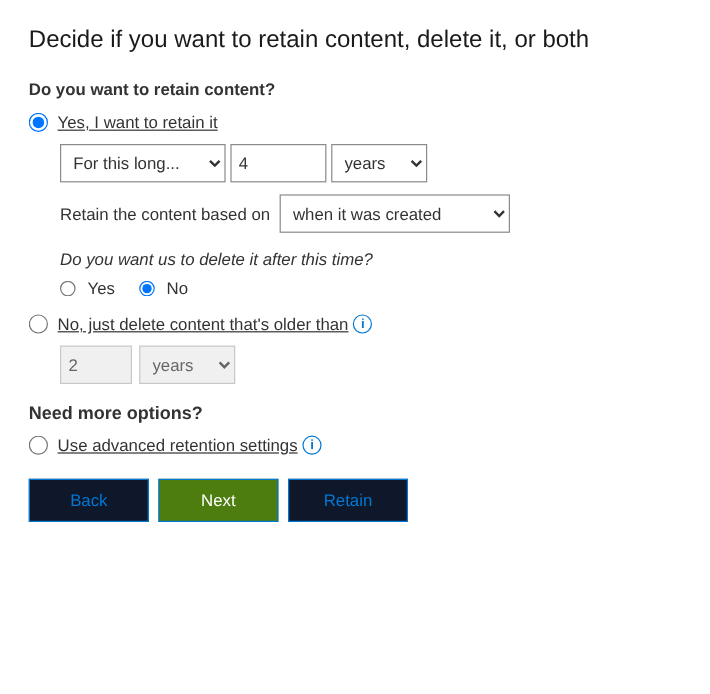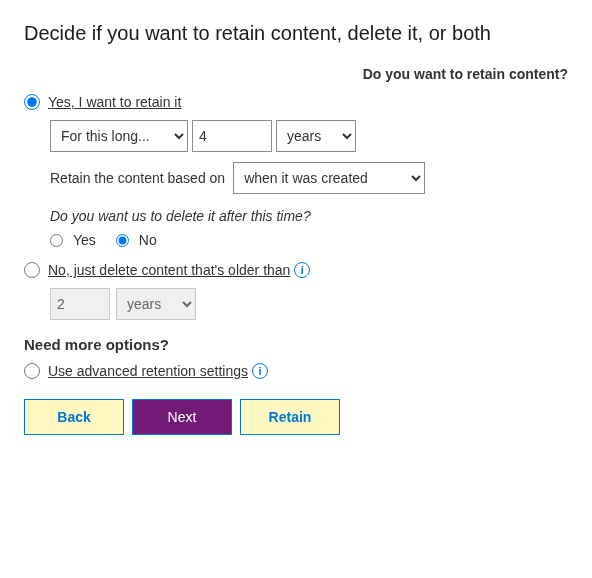--- a/index.html
+++ b/index.html
@@ -16,21 +16,20 @@
       font-size: 20px;
       font-weight: 300;
       color: #1a1a1a;
       margin-bottom: 20px;
       line-height: 1.3;
     }
     .section-label {
       font-weight: 700;
       font-size: 14px;
       margin-bottom: 12px;
-      text-align: right;
     }
     .radio-row {
       display: flex;
       align-items: center;
       margin-bottom: 10px;
       cursor: pointer;
     }
     .radio-row input[type="radio"] {
       margin-right: 8px;
       width: 16px;
@@ -141,26 +140,25 @@
     }
     .btn {
       height: 36px;
       min-width: 100px;
       font-size: 14px;
       cursor: pointer;
       border: 1px solid #0078d4;
       font-family: "Segoe UI", Arial, sans-serif;
     }
     .btn-outline {
-      background: #fef9c3;
+      background: #0f172a;
       color: #0078d4;
-      font-weight: bold;
     }
     .btn-primary {
-      background: #701a75;
+      background: #4d7c0f;
       color: #fff;
     }
     .radio-label {
       font-size: 14px;
       cursor: pointer;
       text-decoration: underline;
     }
     .for-this-long-select {
       width: 138px;
     }

